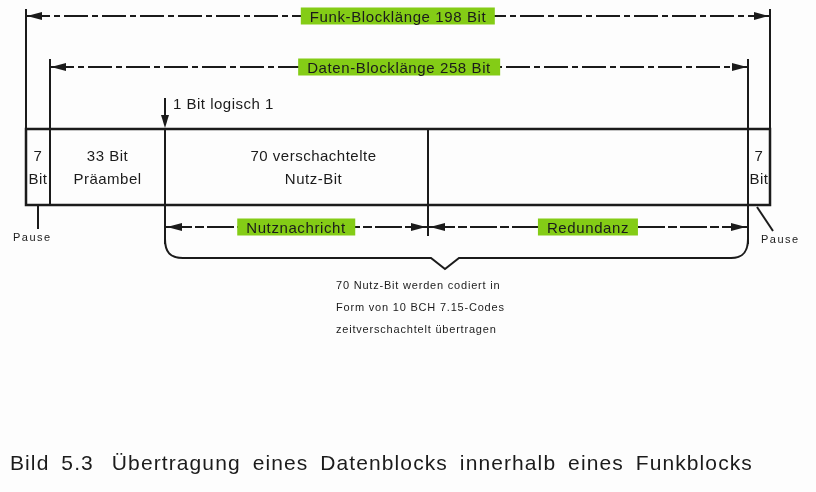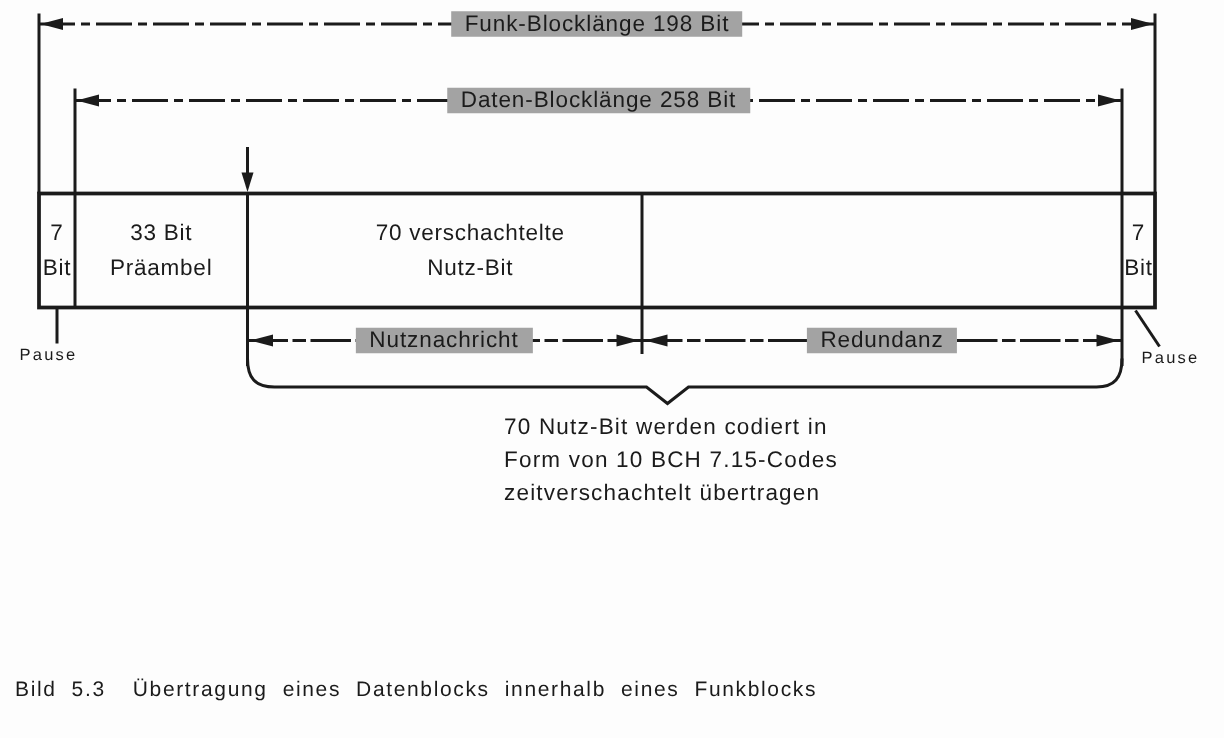--- a/index.html
+++ b/index.html
@@ -6,35 +6,35 @@
   .stage {
     position:relative; width:816px; height:492px;
     background:#fdfdfd; overflow:hidden;
     font-family:"Liberation Sans", sans-serif;
     color:#1b1b1b;
   }
   .stage svg { position:absolute; left:0; top:0; }
   .lbl { position:absolute; white-space:nowrap; font-size:15px; letter-spacing:0.5px; }
   .measure-label {
     transform:translate(-50%,-50%);
-    background:#a3a3a3; padding:0 9px;
+    background:#84cc16; padding:0 9px;
     font-size:15px; letter-spacing:0.6px;
   }
   .cell {
     position:absolute; top:129px; height:76px;
     display:flex; align-items:center; justify-content:center;
   }
   .cell-inner { text-align:center; line-height:23px; font-size:15px; letter-spacing:0.5px; white-space:nowrap; }
   .cell-inner.center { text-align:center; }
   .pause-label { font-size:11px; letter-spacing:1.5px; }
   .note { position:absolute; left:336px; top:274px; }
-  .note div { font-size:15px; line-height:22px; letter-spacing:0.8px; white-space:nowrap; }
+  .note div { font-size:11px; line-height:22px; letter-spacing:0.8px; white-space:nowrap; }
   .caption {
     position:absolute; left:10px; top:451px; white-space:nowrap;
-    font-size:14px; letter-spacing:1.1px; word-spacing:5px;
+    font-size:21px; letter-spacing:1.1px; word-spacing:5px;
   }
   .caption .fig-num { margin-right:18px; }
 </style>
 </head>
 <body>
 
 <div class="stage">
 
   <svg width="816" height="492" viewBox="0 0 816 492">
     <g stroke="#1b1b1b" stroke-width="2" fill="none">
@@ -75,20 +75,21 @@
       <polygon points="426,227 411,223 411,231"></polygon>
       <polygon points="430,227 445,223 445,231"></polygon>
       <polygon points="746,227 731,223 731,231"></polygon>
     </g>
   </svg>
 
   <div class="lbl measure-label" style="left:398px; top:16px;">Funk-Blocklänge 198 Bit</div>
 
   <div class="lbl measure-label" style="left:399px; top:67px;">Daten-Blocklänge 258 Bit</div>
 
+  <div class="lbl" style="left:173px; top:95px;">1 Bit logisch 1</div>
 
   <div class="cell" style="left:26px; width:24px;">
     <div class="cell-inner center">
       <div>7</div>
       <div>Bit</div>
     </div>
   </div>
   <div class="cell" style="left:50px; width:115px;">
     <div class="cell-inner">
       <div>33 Bit</div>

